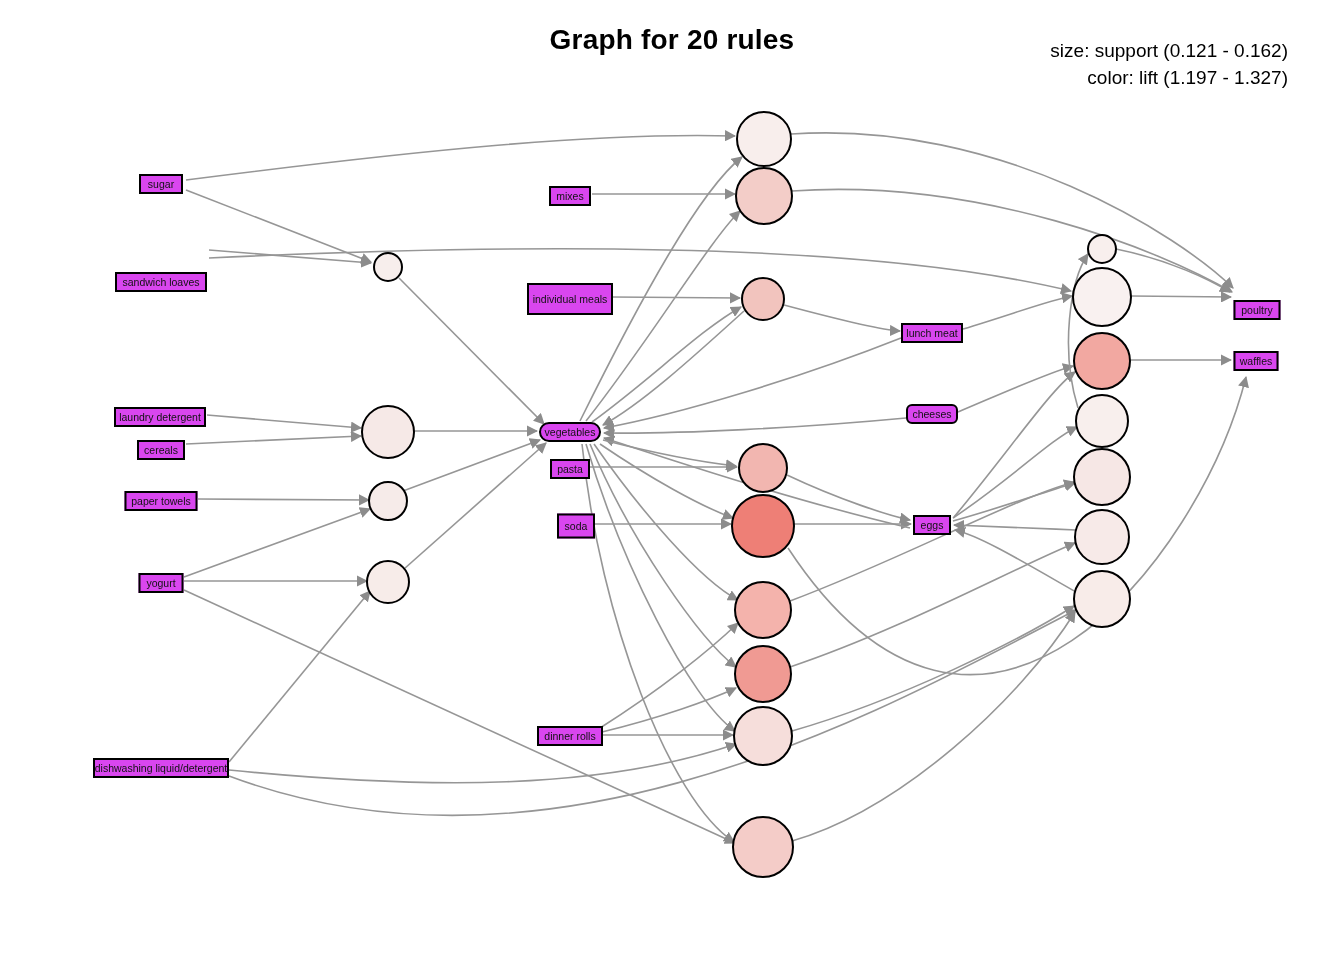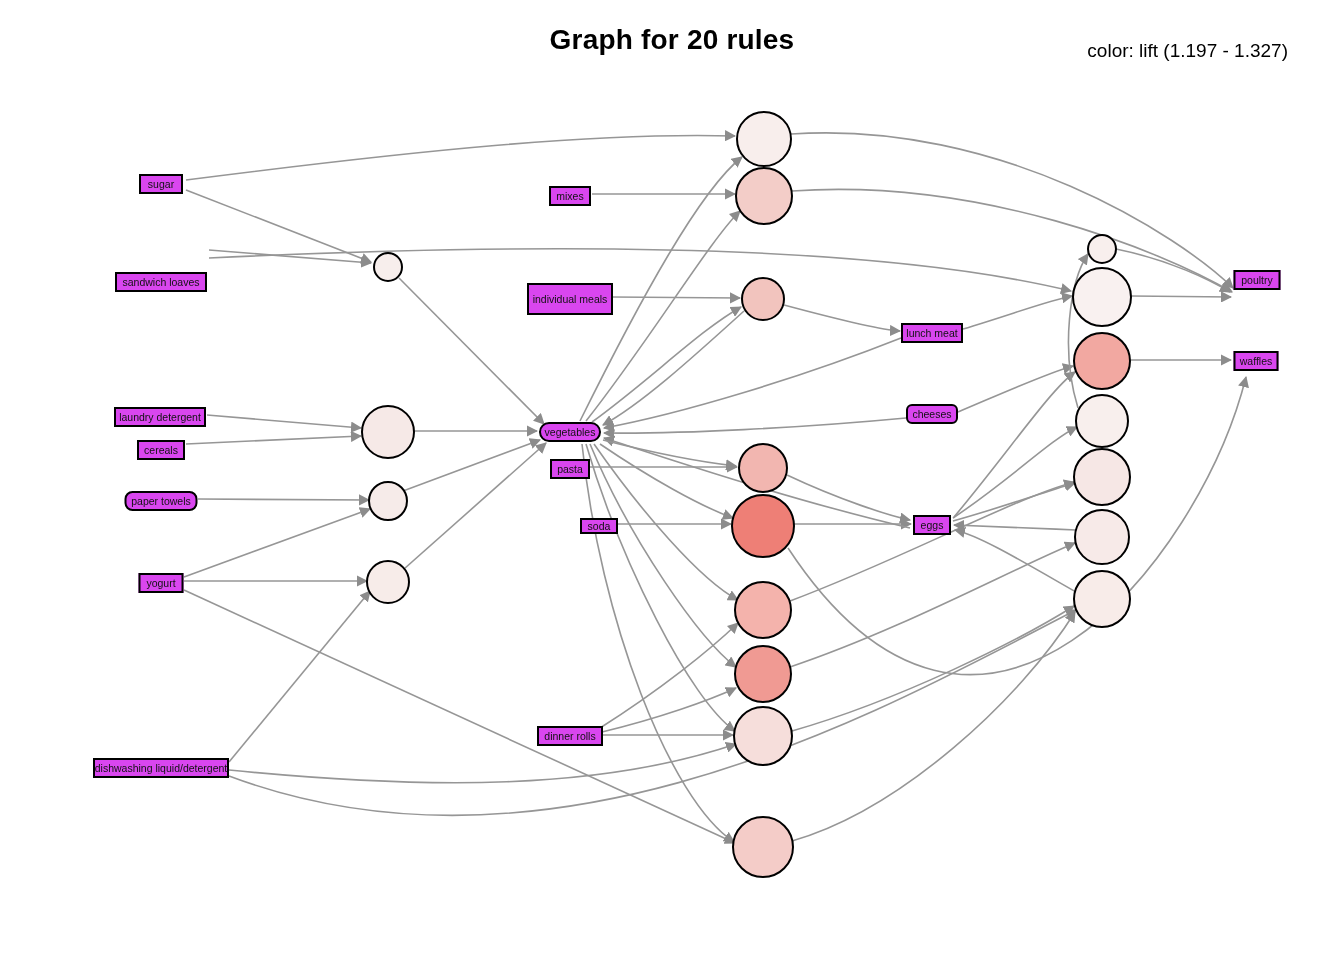--- a/index.html
+++ b/index.html
@@ -19,20 +19,21 @@
   .circle-hit{position:absolute;border-radius:50%;transform:translate(-50%,-50%);}
 </style>
 </head>
 <body>
 
 <div id="stage">
 
   <div class="title">Graph for 20 rules</div>
 
   <div class="legend">
+    <div>size: support (0.121 - 0.162)</div>
     <div>color: lift (1.197 - 1.327)</div>
   </div>
 
   <svg id="graph" viewBox="0 0 1344 960" xmlns="http://www.w3.org/2000/svg">
     <defs>
       <marker id="ah" viewBox="0 0 10 10" refX="9" refY="5" markerWidth="7" markerHeight="7" orient="auto-start-reverse">
         <path d="M 0 0 L 10 5 L 0 10 z" fill="#8c8c8c"></path>
       </marker>
     </defs>
     <g id="edge-layer">
@@ -117,33 +118,33 @@
         <circle cx="1102" cy="537" r="27" fill="#f7eae8" stroke="#000000" stroke-width="2"></circle>
         <circle cx="1102" cy="599" r="28" fill="#f8ece9" stroke="#000000" stroke-width="2"></circle>
       </g>
   </svg>
 
   <div id="label-layer">
       <div class="nodelabel" style="left: 161px; top: 184px; width: 44px; height: 20px; display: flex; align-items: center; justify-content: center;">sugar</div>
       <div class="nodelabel" style="left: 161px; top: 254px; width: 92px; height: 20px; display: flex; align-items: center; justify-content: center; margin-top: 28px;">sandwich loaves</div>
       <div class="nodelabel" style="left: 160px; top: 417px; width: 92px; height: 20px; display: flex; align-items: center; justify-content: center;">laundry detergent</div>
       <div class="nodelabel" style="left: 161px; top: 450px; width: 48px; height: 20px; display: flex; align-items: center; justify-content: center;">cereals</div>
-      <div class="nodelabel" style="left: 161px; top: 501px; width: 73px; height: 20px; display: flex; align-items: center; justify-content: center; border-radius: 8px;">paper towels</div>
+      <div class="nodelabel" style="left: 161px; top: 501px; width: 73px; height: 20px; display: flex; align-items: center; justify-content: center;">paper towels</div>
       <div class="nodelabel" style="left: 161px; top: 583px; width: 45px; height: 20px; display: flex; align-items: center; justify-content: center;">yogurt</div>
       <div class="nodelabel" style="left: 161px; top: 768px; width: 136px; height: 20px; display: flex; align-items: center; justify-content: center;">dishwashing liquid/detergent</div>
       <div class="nodelabel" style="left: 570px; top: 196px; width: 42px; height: 20px; display: flex; align-items: center; justify-content: center;">mixes</div>
       <div class="nodelabel" style="left: 570px; top: 299px; width: 86px; height: 32px; display: flex; align-items: center; justify-content: center;">individual meals</div>
       <div class="nodelabel" style="left: 570px; top: 432px; width: 62px; height: 20px; display: flex; align-items: center; justify-content: center; border-radius: 10px;">vegetables</div>
       <div class="nodelabel" style="left: 570px; top: 469px; width: 40px; height: 20px; display: flex; align-items: center; justify-content: center;">pasta</div>
-      <div class="nodelabel" style="left: 599px; top: 526px; width: 38px; height: 16px; display: flex; align-items: center; justify-content: center;">soda</div>
+      <div class="nodelabel" style="left: 576px; top: 526px; width: 38px; height: 25px; display: flex; align-items: center; justify-content: center;">soda</div>
       <div class="nodelabel" style="left: 570px; top: 736px; width: 66px; height: 20px; display: flex; align-items: center; justify-content: center;">dinner rolls</div>
       <div class="nodelabel" style="left: 932px; top: 333px; width: 62px; height: 20px; display: flex; align-items: center; justify-content: center;">lunch meat</div>
       <div class="nodelabel" style="left: 932px; top: 414px; width: 52px; height: 20px; display: flex; align-items: center; justify-content: center; border-radius: 6px;">cheeses</div>
       <div class="nodelabel" style="left: 932px; top: 525px; width: 38px; height: 20px; display: flex; align-items: center; justify-content: center;">eggs</div>
-      <div class="nodelabel" style="left: 1257px; top: 280px; width: 47px; height: 20px; display: flex; align-items: center; justify-content: center;">poultry</div>
+      <div class="nodelabel" style="left: 1257px; top: 310px; width: 47px; height: 20px; display: flex; align-items: center; justify-content: center;">poultry</div>
       <div class="nodelabel" style="left: 1256px; top: 361px; width: 45px; height: 20px; display: flex; align-items: center; justify-content: center;">waffles</div>
     </div>
   <div id="hit-layer">
       <div class="circle-hit" style="left: 388px; top: 267px; width: 28px; height: 28px;"></div>
       <div class="circle-hit" style="left: 388px; top: 432px; width: 52px; height: 52px;"></div>
       <div class="circle-hit" style="left: 388px; top: 501px; width: 38px; height: 38px;"></div>
       <div class="circle-hit" style="left: 388px; top: 582px; width: 42px; height: 42px;"></div>
       <div class="circle-hit" style="left: 764px; top: 139px; width: 54px; height: 54px;"></div>
       <div class="circle-hit" style="left: 764px; top: 196px; width: 56px; height: 56px;"></div>
       <div class="circle-hit" style="left: 763px; top: 299px; width: 42px; height: 42px;"></div>

